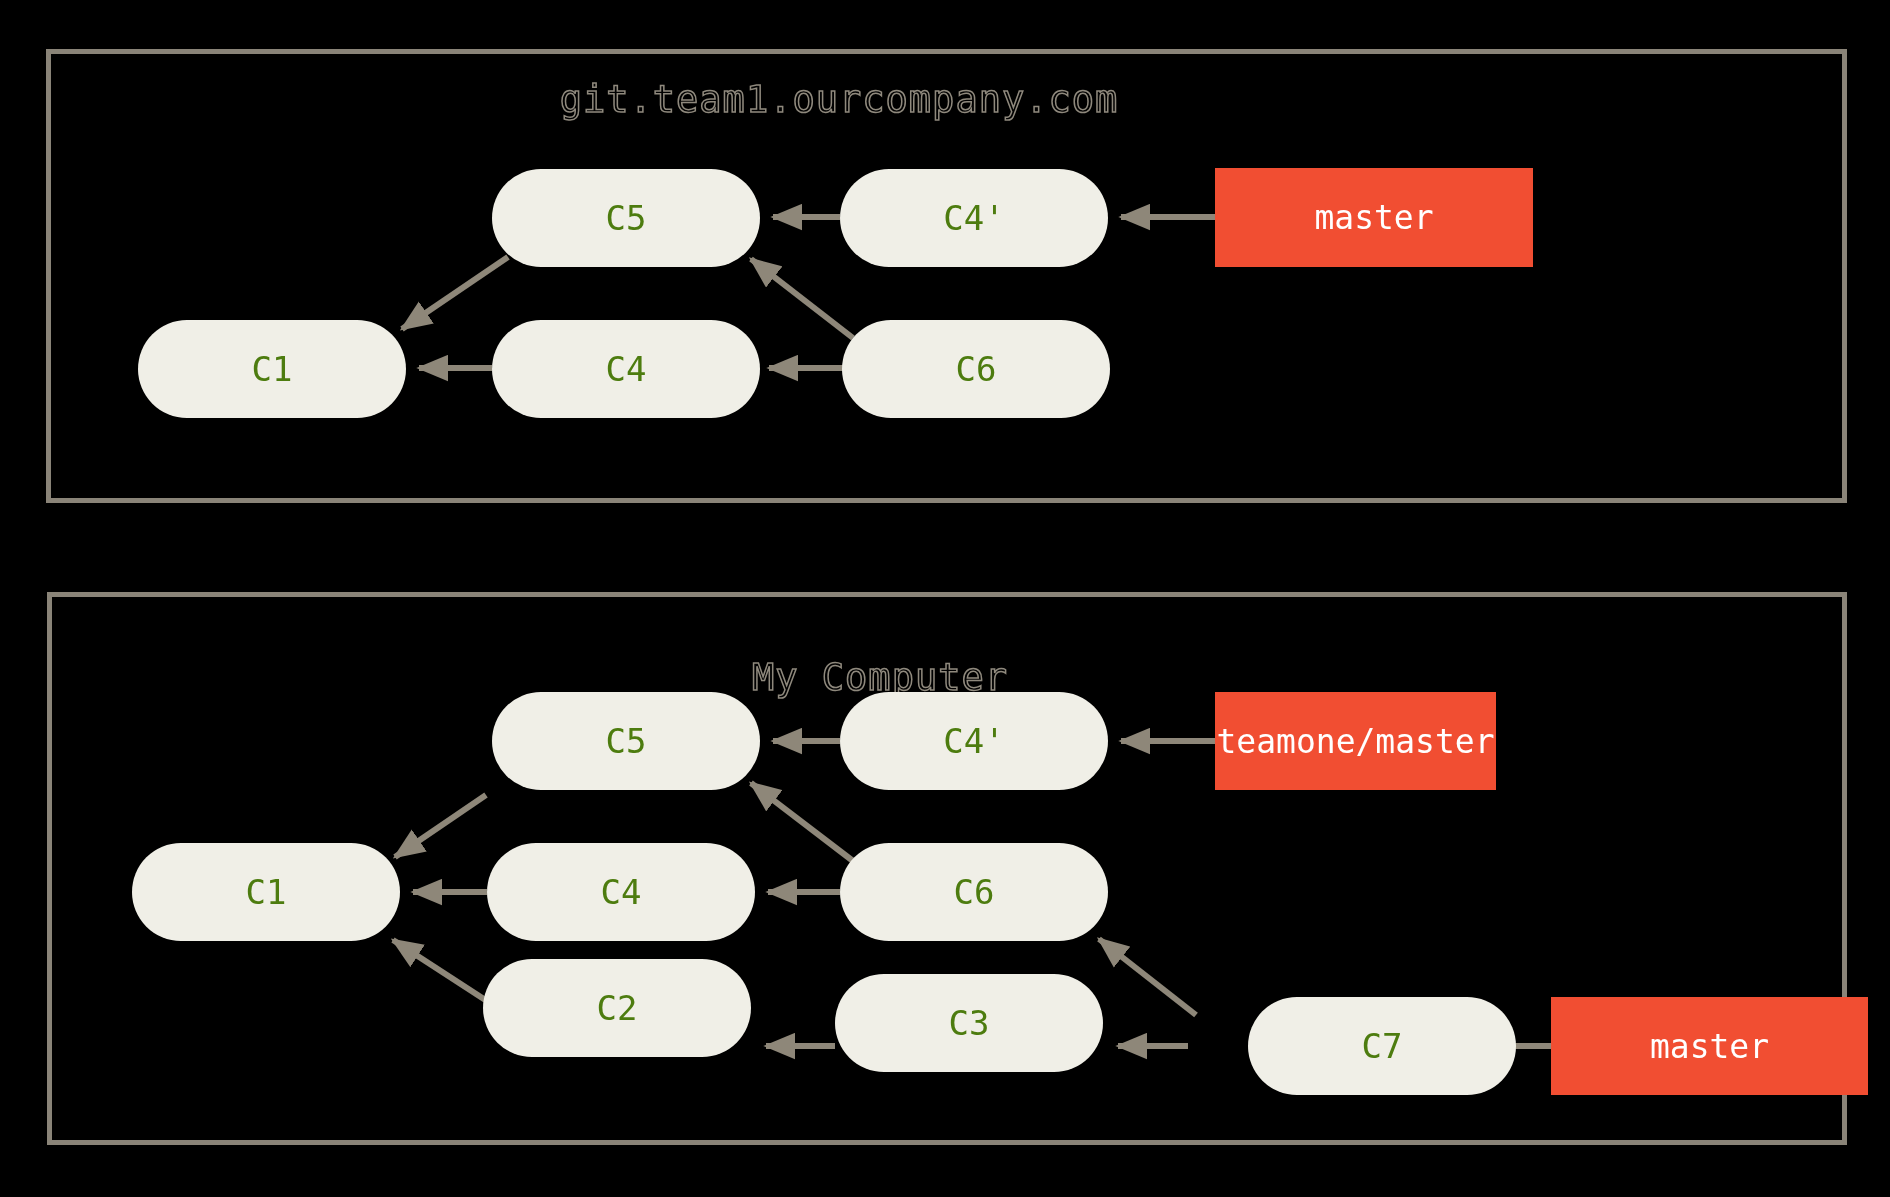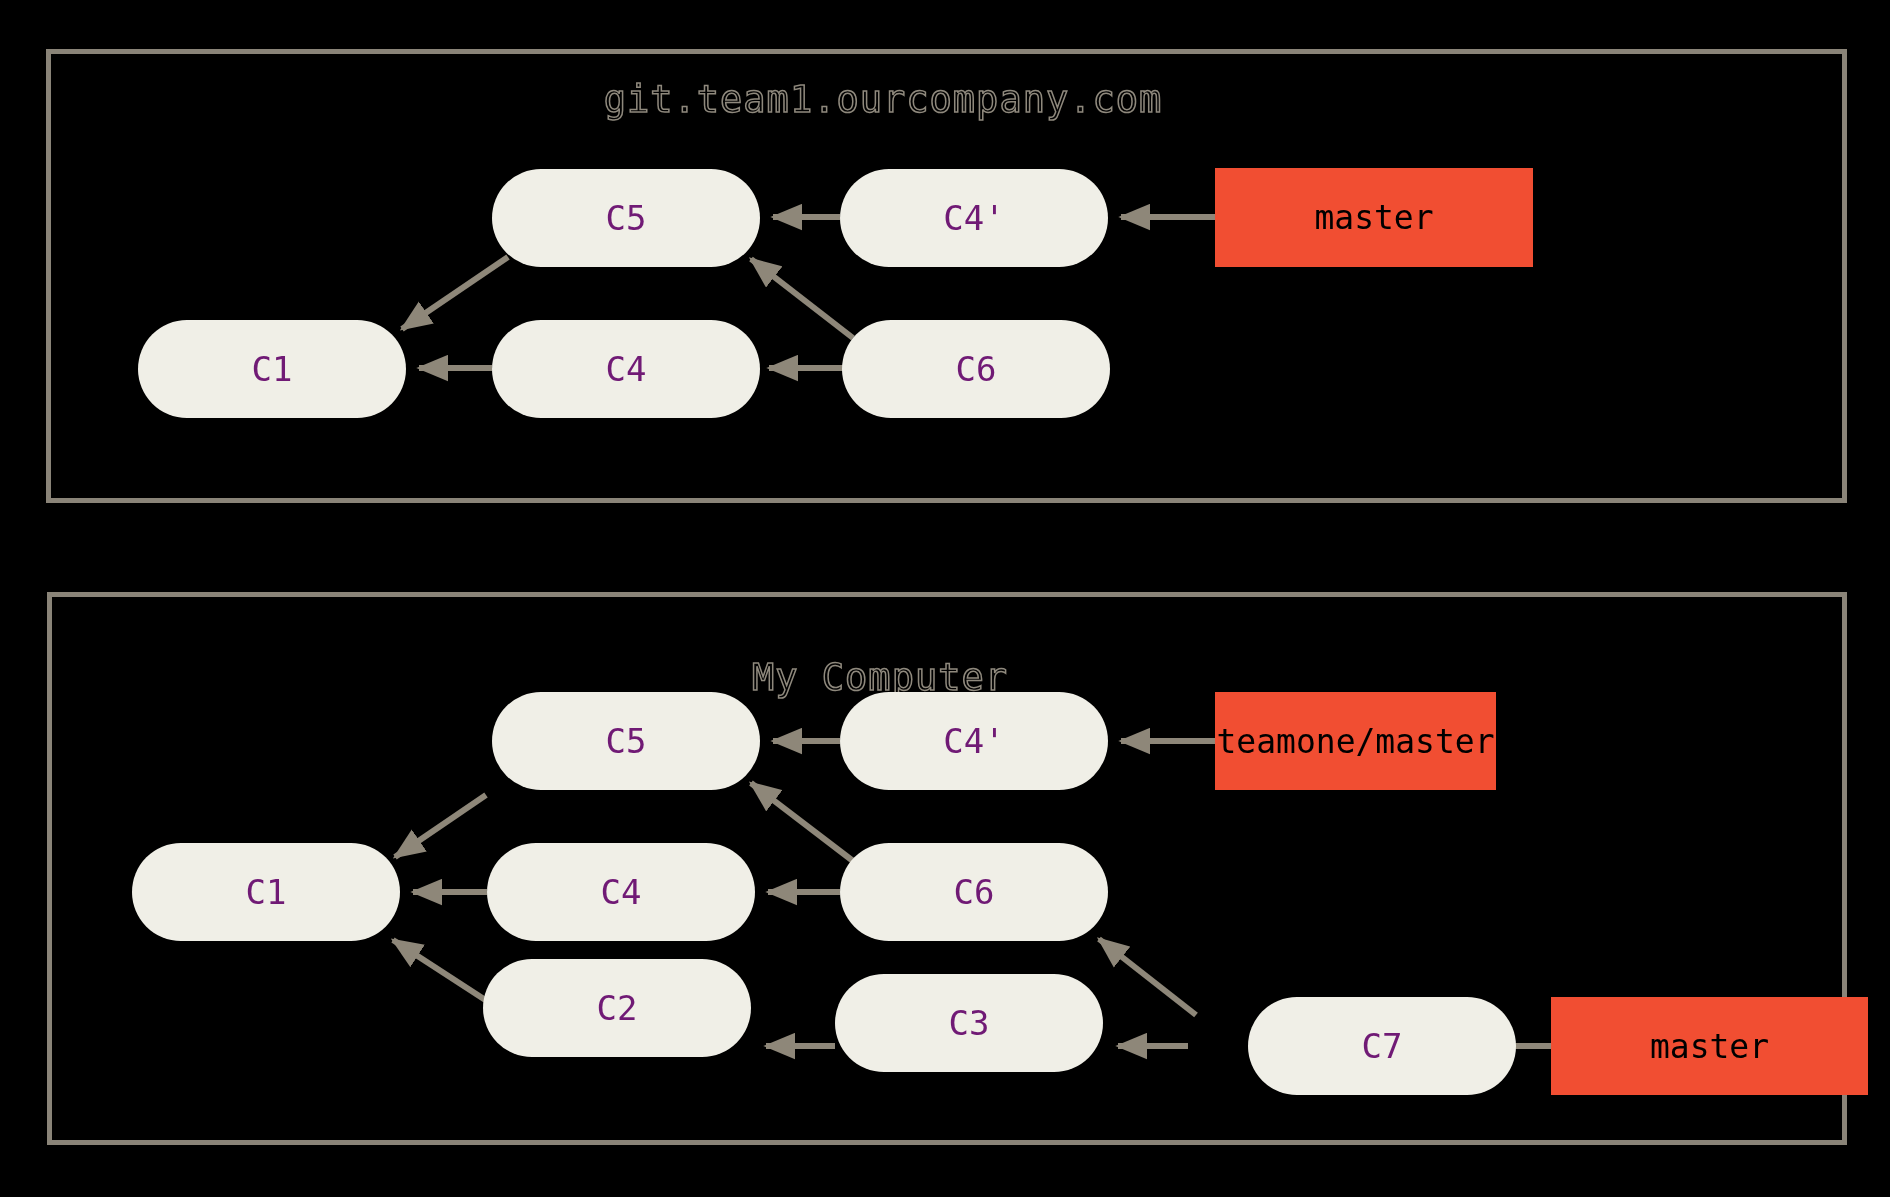--- a/index.html
+++ b/index.html
@@ -25,38 +25,38 @@
     font-size:37px;
     letter-spacing:1px;
     color:#8f897d;
   }
   @supports (-webkit-text-stroke: 1px #000){
     .box-title{
       color:rgba(0,0,0,0);
       -webkit-text-stroke:1.5px #8f897d;
     }
   }
-  #remote-title{left:883px;top:78px;}
+  #remote-title{left:839px;top:78px;}
   #local-title{left:880px;top:656px;}
   .node{
     position:absolute;
     width:268px;height:98px;
     background:#f0efe7;
     border-radius:49px;
     display:flex;align-items:center;justify-content:center;
     font-size:34px;
-    color:#701a75;
+    color:#4d7c0f;
   }
   .branch-label{
     position:absolute;
     height:98px;
     background:#f14e32;
     display:flex;align-items:center;justify-content:center;
     font-size:33px;
-    color:#000000;
+    color:#ffffff;
   }
   #arrow-layer{
     position:absolute;left:0;top:0;
     pointer-events:none;
   }
   #arrow-layer line{stroke:#8e8779;stroke-width:6;}
 </style>
 </head>
 <body>
 

